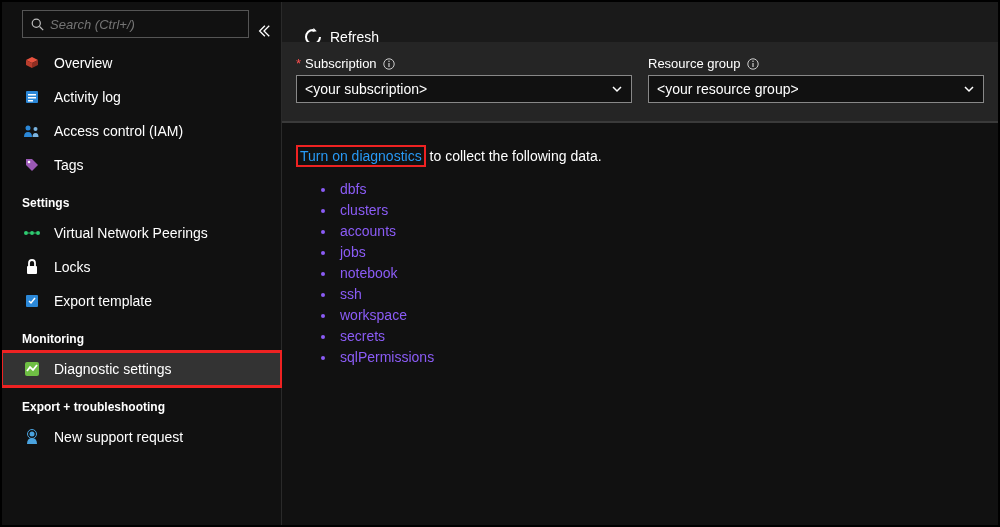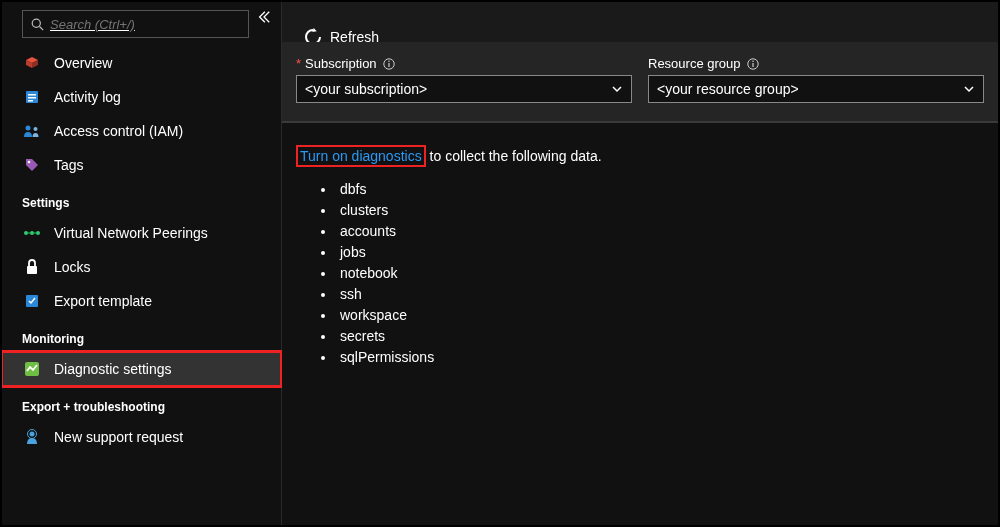--- a/index.html
+++ b/index.html
@@ -16,23 +16,22 @@
   }
   .sidebar {
     width: 280px;
     background: #111111;
     padding: 8px 0;
     border-right: 1px solid #2a2a2a;
     flex-shrink: 0;
   }
   .search-row {
     display: flex;
-    align-items: flex-start;
+    align-items: flex-end;
     padding: 0 10px 8px 20px;
-    text-decoration: underline;
   }
   .search-box {
     display: flex;
     align-items: center;
     border: 1px solid #555;
     height: 28px;
     flex: 1;
     padding: 0 8px;
     background: transparent;
   }
@@ -146,21 +145,21 @@
     border: 2px solid #ee2222;
     padding: 1px 2px;
     display: inline-block;
   }
   .intro { display: inline-block; }
   .data-list {
     margin: 12px 0 0 40px;
     list-style: disc;
   }
   .data-list li {
-    color: #ffffff;
+    color: #8b5cf6;
     font-size: 14px;
     line-height: 1.5;
     padding-left: 4px;
   }
   svg { display: block; }
 </style>
 </head>
 <body>
 
 <div class="sidebar">

